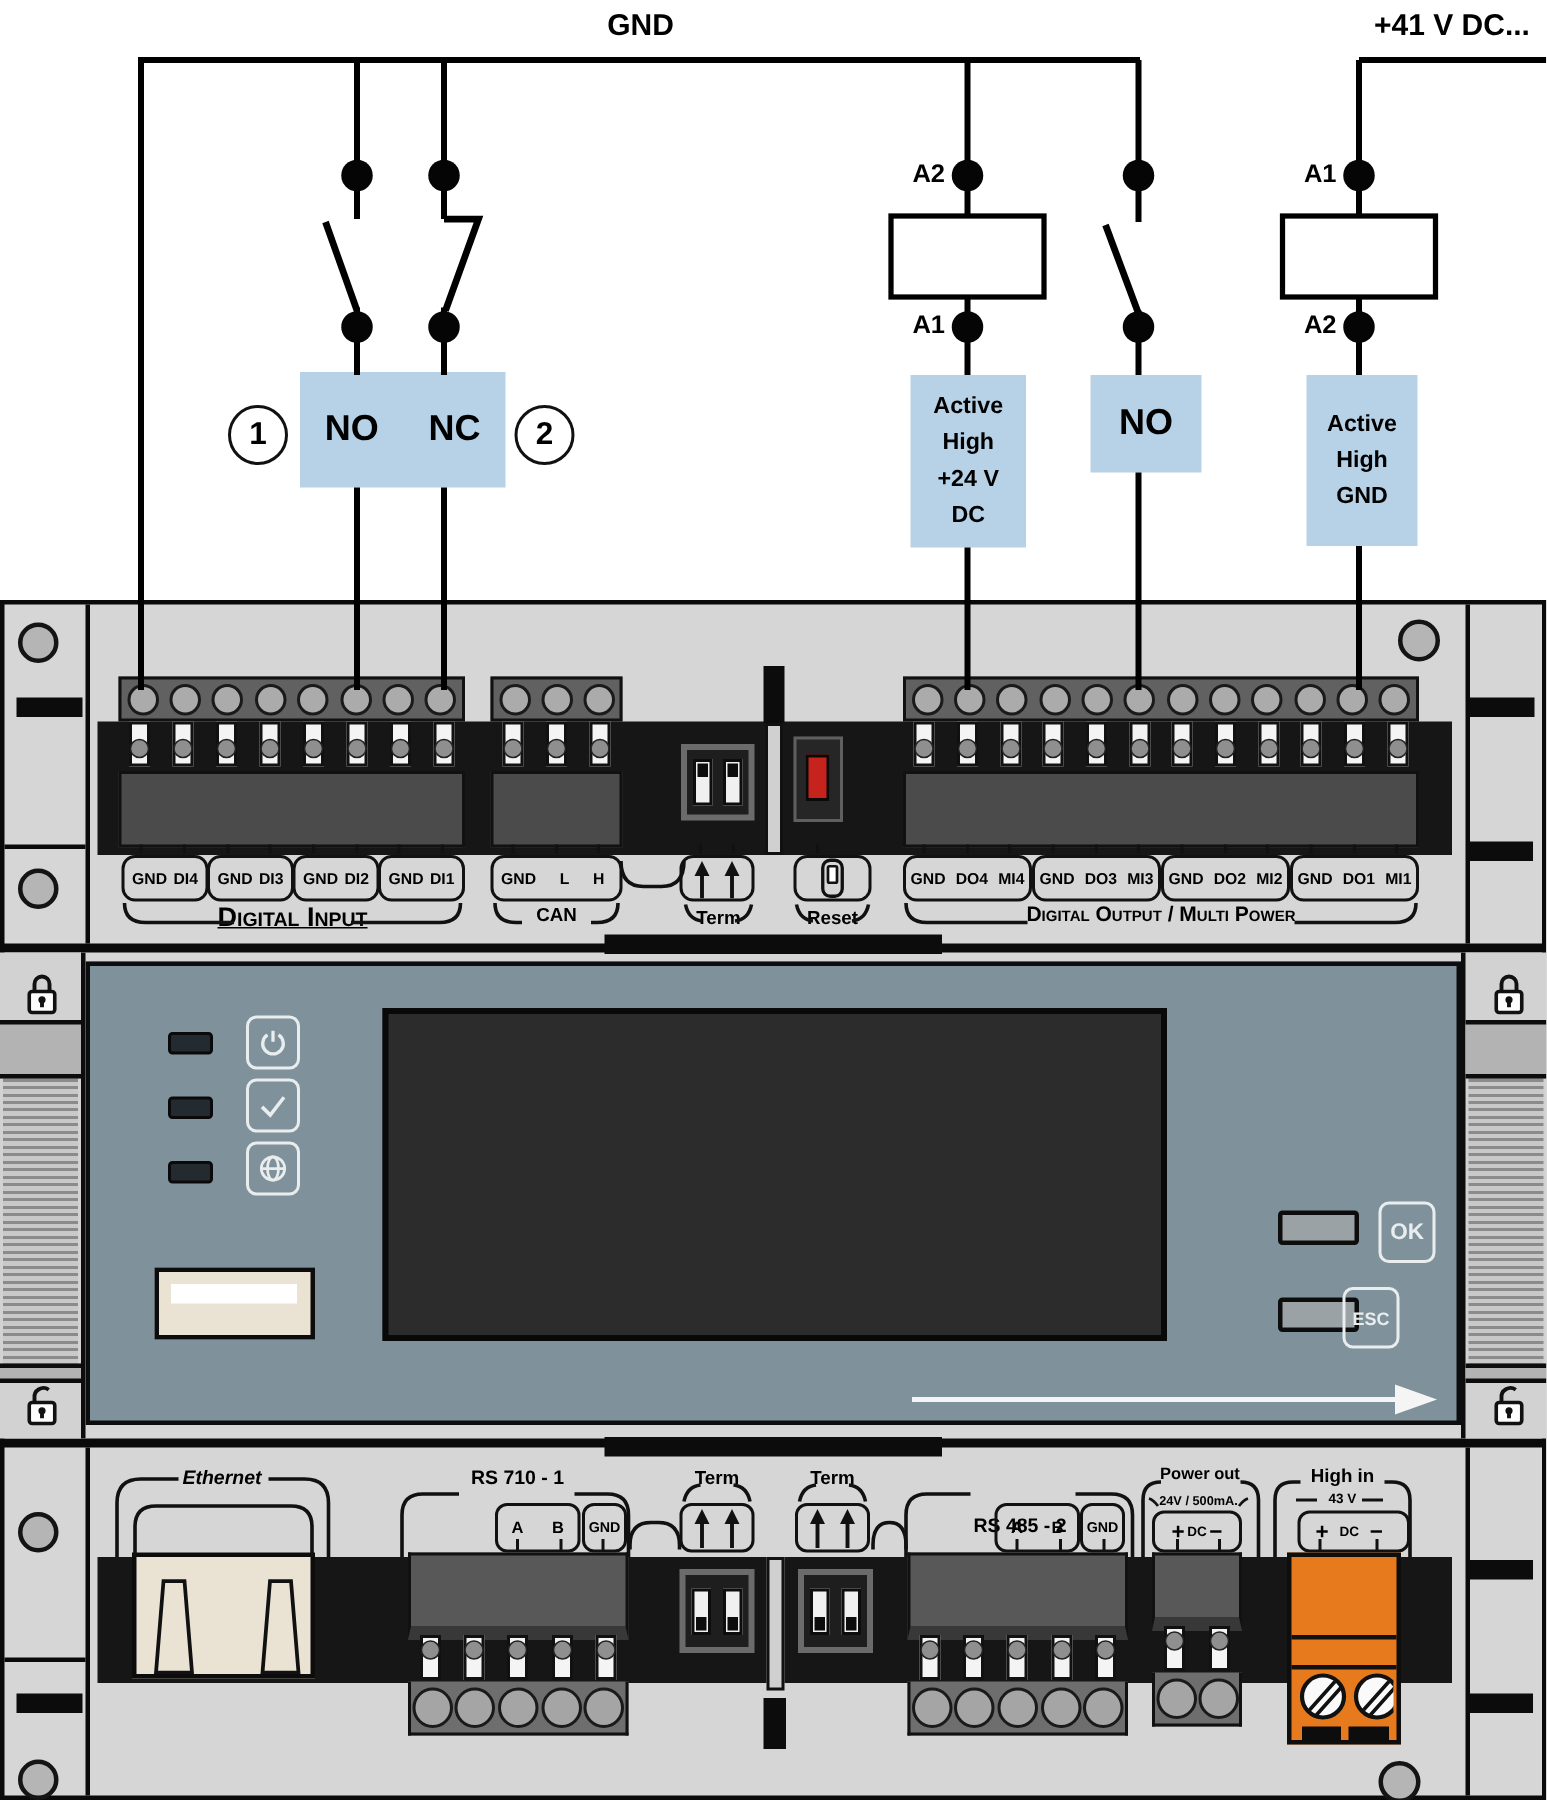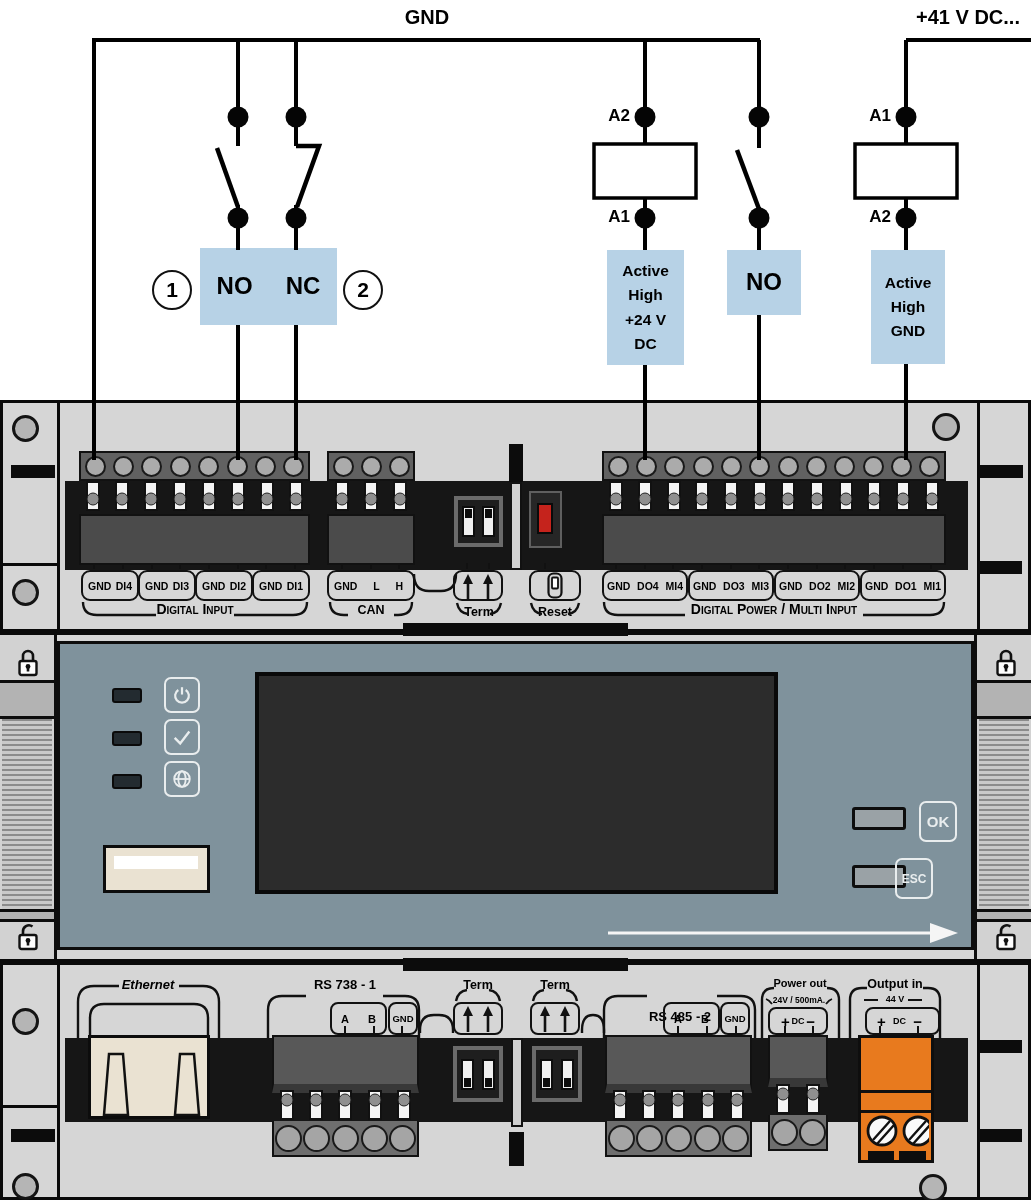--- a/index.html
+++ b/index.html
@@ -228,25 +228,25 @@
     <span>GND</span>
     <span>DO2</span>
     <span>MI2</span>
   </div>
   <div class="lbox" style="left:860px;top:570px;width:86px;height:31px;font-size:10.5px;padding:0 3px;">
     <span>GND</span>
     <span>DO1</span>
     <span>MI1</span>
   </div>
 
-  <div class="gname sc" style="left:135px;top:601px;width:120px;font-size:14px;">Digital Input</div>
+  <div class="gname sc" style="left:135px;top:601px;width:120px;font-size:18px;text-decoration:underline;">Digital Input</div>
   <div class="gname" style="left:341px;top:603px;width:60px;font-size:12.5px;">CAN</div>
   <div class="gname" style="left:449px;top:605px;width:60px;font-size:12.5px;">Term</div>
   <div class="gname" style="left:525px;top:605px;width:60px;font-size:12.5px;">Reset</div>
-  <div class="gname sc" style="left:664px;top:601px;width:220px;font-size:14px;">Digital Power / Multi Input</div>
+  <div class="gname sc" style="left:664px;top:601px;width:220px;font-size:14px;">Digital Output / Multi Power</div>
 
   <div class="row" style="top:632px;height:330px;"></div>
   <div class="a" style="left:57px;top:641px;width:917px;height:309px;background:#7f929c;border:3px solid #0d0d0d;"></div>
 
   <div class="rail" style="left:0;top:635px;height:324px;border-right:3px solid #0d0d0d;">
     <div class="railcell" style="top:45px;height:33px;"></div>
     <div class="ribs" style="top:81px;height:193px;"></div>
     <div class="railcell" style="top:274px;height:7px;"></div>
     <svg class="a" style="left:15px;top:12px;" width="26" height="32" viewBox="0 0 26 32">
       <path d="M8 14 v-5 a5 5 0 0 1 10 0 v5" fill="none" stroke="#111" stroke-width="2.6"></path>
@@ -321,28 +321,28 @@
     <div class="screw" style="left:916px;top:209px;width:22px;height:22px;"></div>
     <div class="slot" style="left:8px;top:164px;width:44px;height:13px;"></div>
     <div class="slot" style="left:977px;top:75px;width:42px;height:13px;"></div>
     <div class="slot" style="left:975px;top:164px;width:44px;height:13px;"></div>
     <div class="band" style="left:62px;top:73px;width:903px;height:84px;"></div>
     <div class="a" style="left:508px;top:73px;width:12px;height:89px;background:#d0d0d0;border:2px solid #111;"></div>
     <div class="slot" style="left:506px;top:167px;width:15px;height:34px;"></div>
   </div>
 
   <div class="gname" style="left:108px;top:977px;width:80px;font-size:13px;font-style:italic;">Ethernet</div>
-  <div class="gname" style="left:305px;top:977px;width:80px;font-size:13px;">RS 738 - 1</div>
+  <div class="gname" style="left:305px;top:977px;width:80px;font-size:13px;">RS 710 - 1</div>
   <div class="gname" style="left:448px;top:978px;width:60px;font-size:12.5px;">Term</div>
   <div class="gname" style="left:525px;top:978px;width:60px;font-size:12.5px;">Term</div>
   <div class="gname" style="left:640px;top:977px;width:80px;font-size:13px;margin-top:32px;">RS 485 - 2</div>
   <div class="gname" style="left:765px;top:977px;width:70px;font-size:11px;">Power out</div>
-  <div class="gname" style="left:860px;top:977px;width:70px;font-size:12.5px;">Output in</div>
+  <div class="gname" style="left:860px;top:977px;width:70px;font-size:12.5px;">High in</div>
   <div class="gname" style="left:768px;top:995px;width:62px;font-size:8.5px;">24V / 500mA.</div>
-  <div class="gname" style="left:880px;top:994px;width:30px;font-size:9px;">44 V</div>
+  <div class="gname" style="left:880px;top:994px;width:30px;font-size:9px;">43 V</div>
 
   <div class="lbox" style="left:330px;top:1002px;width:57px;height:33px;font-size:11px;padding:0 9px;border-radius:8px;">
     <span>A</span>
     <span>B</span>
   </div>
   <div class="lbox" style="left:388px;top:1002px;width:30px;height:33px;font-size:9.5px;justify-content:center;border-radius:8px;">
     <span>GND</span>
   </div>
   <div class="lbox" style="left:453px;top:1002px;width:50px;height:33px;justify-content:center;border-radius:8px;">
     <svg width="42" height="27" viewBox="0 0 42 27">

